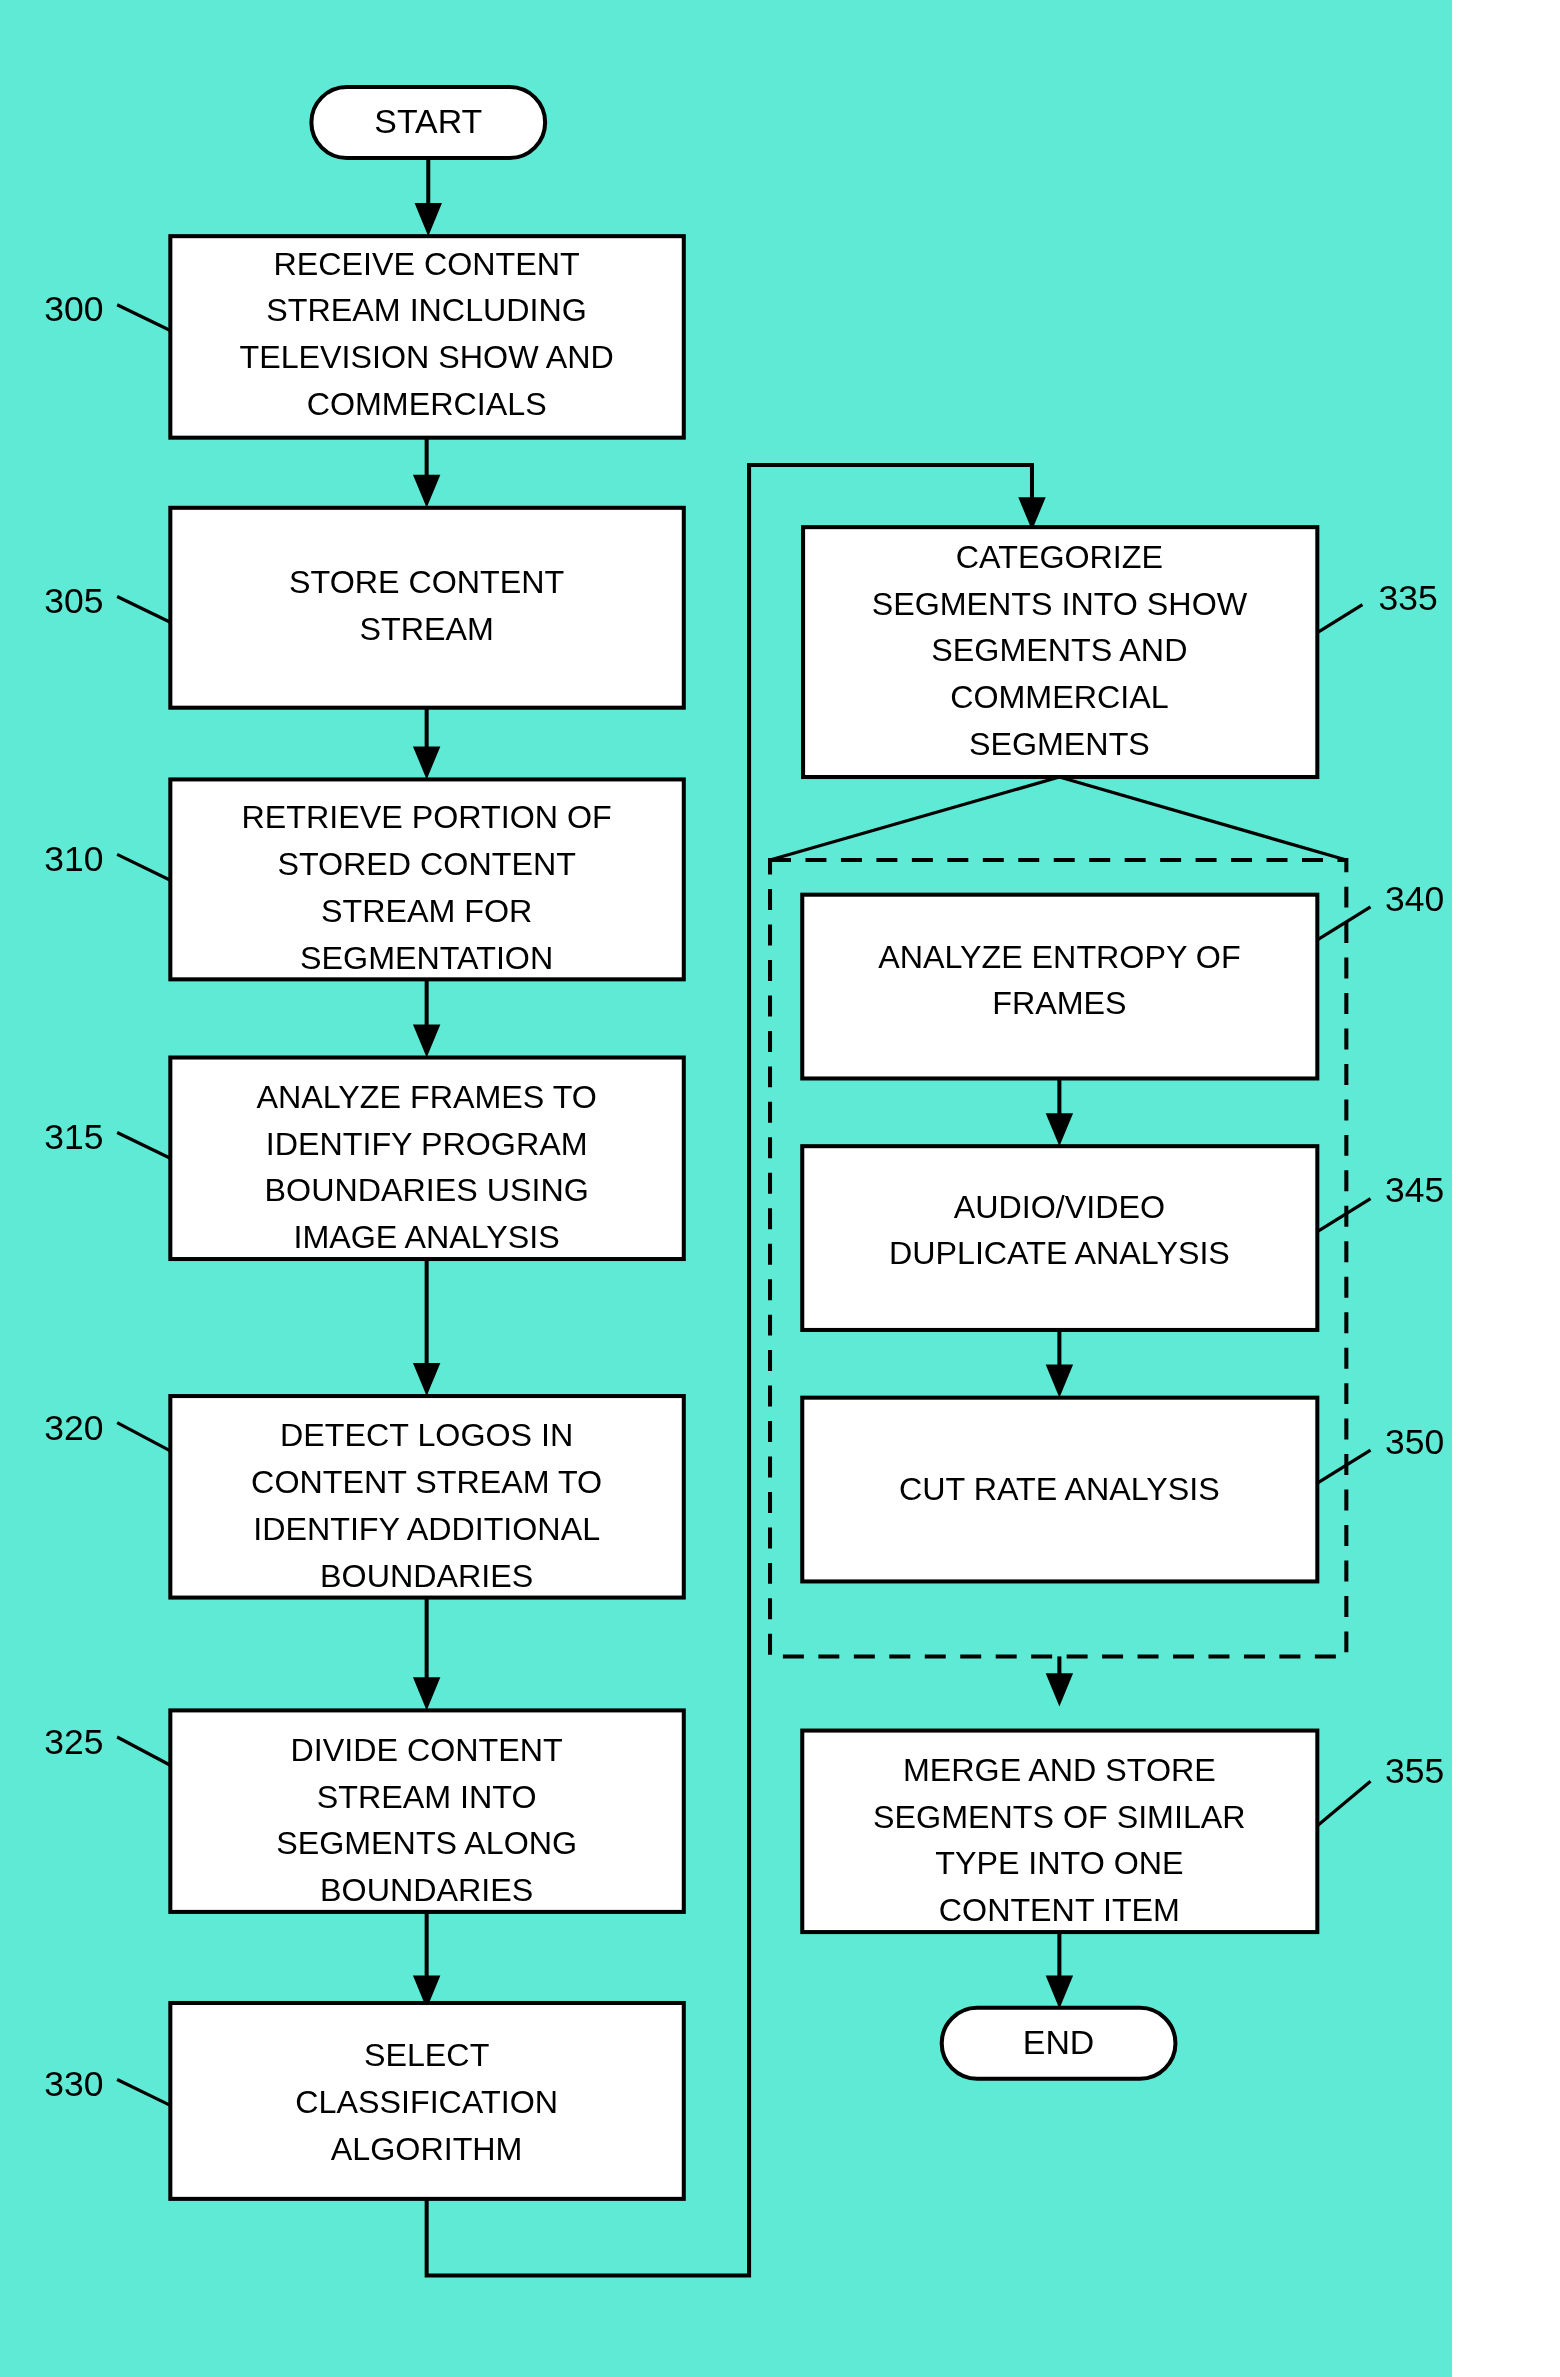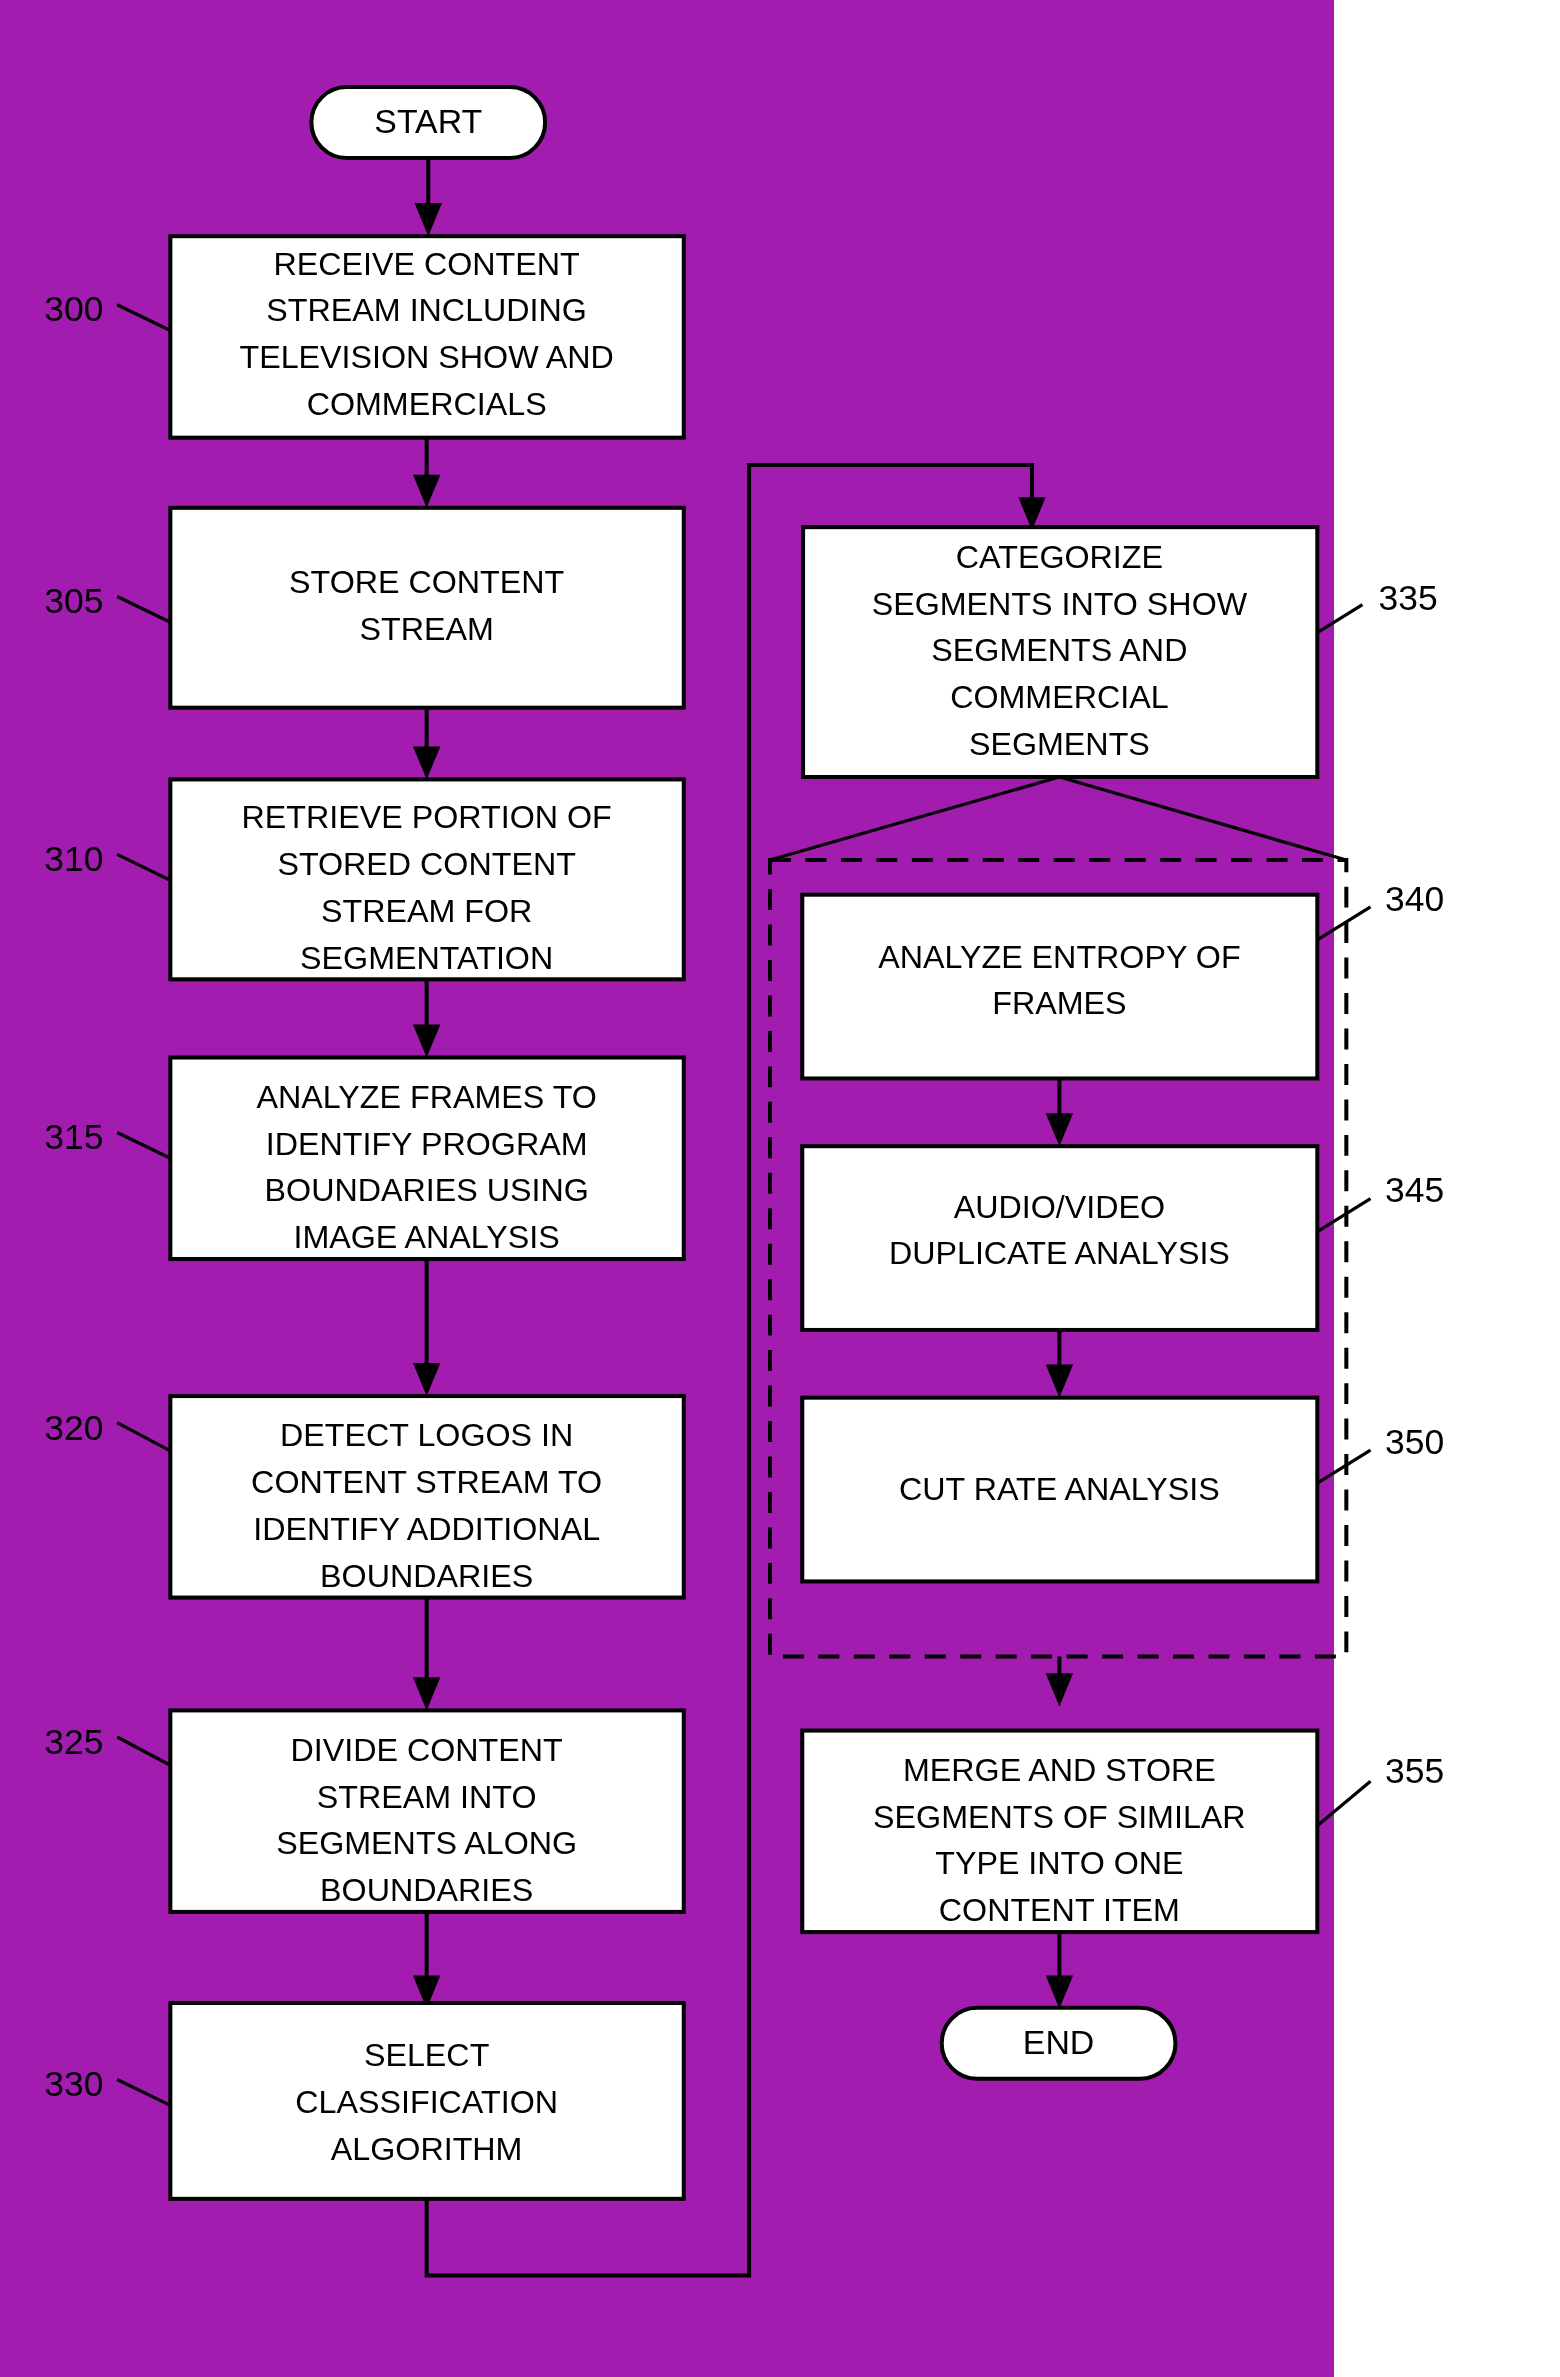--- a/index.html
+++ b/index.html
@@ -2,23 +2,23 @@
 <html style="font-size:13px"><head>
 <meta charset="utf-8">
 <style>
   html, body {
     margin: 0;
     padding: 0;
     background: #ffffff;
   }
   #canvas-wrap {
     position: relative;
-    width: 1334px;
+    width: 1452px;
     height: 2377px;
-    background: #a21caf;
+    background: #5eead4;
     font-family: "Liberation Sans", sans-serif;
   }
   svg.flow {
     display: block;
     width: 1561px;
     height: 2377px;
   }
   .box-rect {
     fill: #ffffff;
     stroke: #000000;

